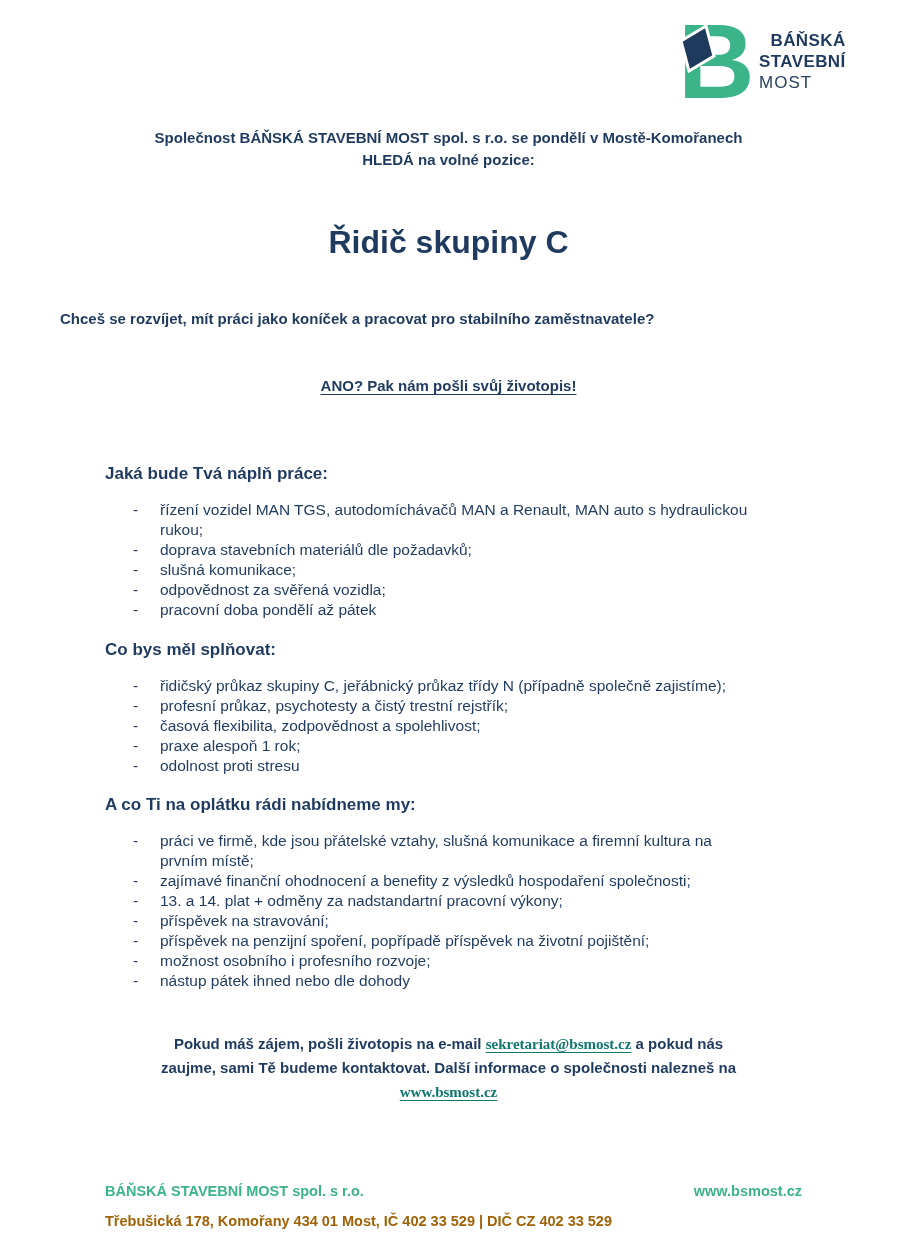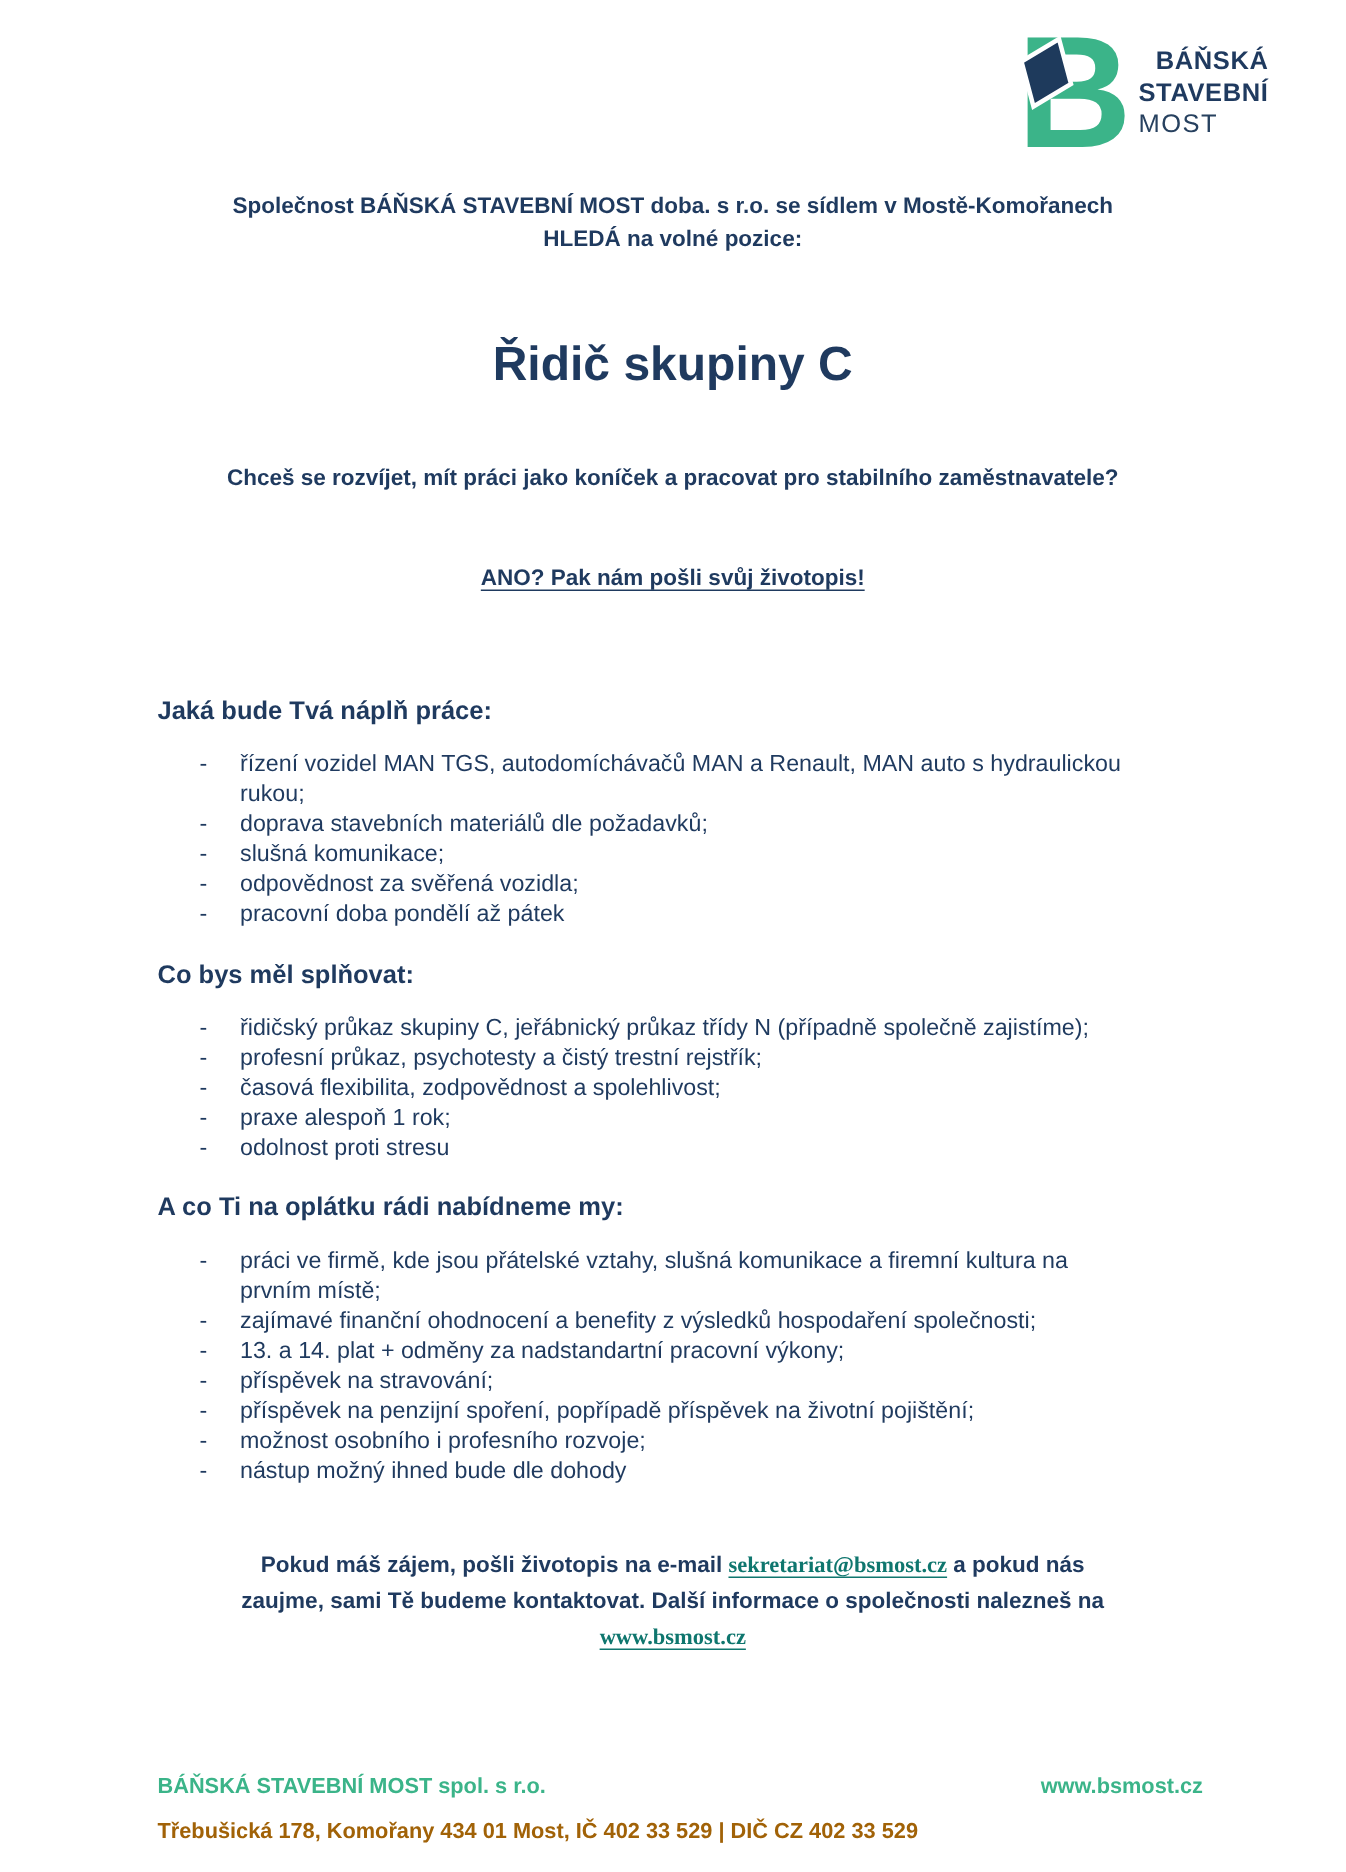--- a/index.html
+++ b/index.html
@@ -38,21 +38,21 @@
   .title {
     margin: 51px 0 0 0;
     text-align: center;
     font-size: 32px;
     line-height: 40px;
     font-weight: 700;
   }
   .question {
     margin: 46px 0 0 0;
     padding: 0 60px;
-    text-align: center;
+    text-align: left;
     font-size: 15px;
     font-weight: 700;
     line-height: 22px;
   }
   .cta {
     margin: 45px 0 0 0;
     text-align: center;
     font-size: 15px;
     font-weight: 700;
     line-height: 22px;
@@ -136,21 +136,21 @@
       <polygon points="9,23 34,8 42,38 17,53" fill="#1e3a5c" stroke="#ffffff" stroke-width="3"></polygon>
     </svg>
     <div class="logo-text">
       <div class="bold">BÁŇSKÁ</div>
       <div class="bold">STAVEBNÍ</div>
       <div class="light">MOST</div>
     </div>
   </header>
 
   <div class="intro">
-    <div>Společnost BÁŇSKÁ STAVEBNÍ MOST doba. s r.o. se sídlem v Mostě-Komořanech</div>
+    <div>Společnost BÁŇSKÁ STAVEBNÍ MOST spol. s r.o. se pondělí v Mostě-Komořanech</div>
     <div>HLEDÁ na volné pozice:</div>
   </div>
 
   <h1 class="title">Řidič skupiny C</h1>
 
   <p class="question">Chceš se rozvíjet, mít práci jako koníček a pracovat pro stabilního zaměstnavatele?</p>
 
   <p class="cta">
     <span>ANO? Pak nám pošli svůj životopis!</span>
   </p>
@@ -181,21 +181,21 @@
   <section class="sec-3">
     <h2>A co Ti na oplátku rádi nabídneme my:</h2>
     <ul>
       <li>práci ve firmě, kde jsou přátelské vztahy, slušná komunikace a firemní kultura na
 prvním místě;</li>
       <li>zajímavé finanční ohodnocení a benefity z výsledků hospodaření společnosti;</li>
       <li>13. a 14. plat + odměny za nadstandartní pracovní výkony;</li>
       <li>příspěvek na stravování;</li>
       <li>příspěvek na penzijní spoření, popřípadě příspěvek na životní pojištění;</li>
       <li>možnost osobního i profesního rozvoje;</li>
-      <li>nástup možný ihned bude dle dohody</li>
+      <li>nástup pátek ihned nebo dle dohody</li>
     </ul>
   </section>
 
   <p class="closing"><span>Pokud máš zájem, pošli životopis na e-mail </span><a href="#">sekretariat@bsmost.cz</a><span> a pokud nás
 zaujme, sami Tě budeme kontaktovat. Další informace o společnosti nalezneš na
 </span><a href="#">www.bsmost.cz</a></p>
 
   <div class="footer-row">
     <span class="footer-company">BÁŇSKÁ STAVEBNÍ MOST spol. s r.o.</span>
     <a href="#" class="footer-site">www.bsmost.cz</a>

